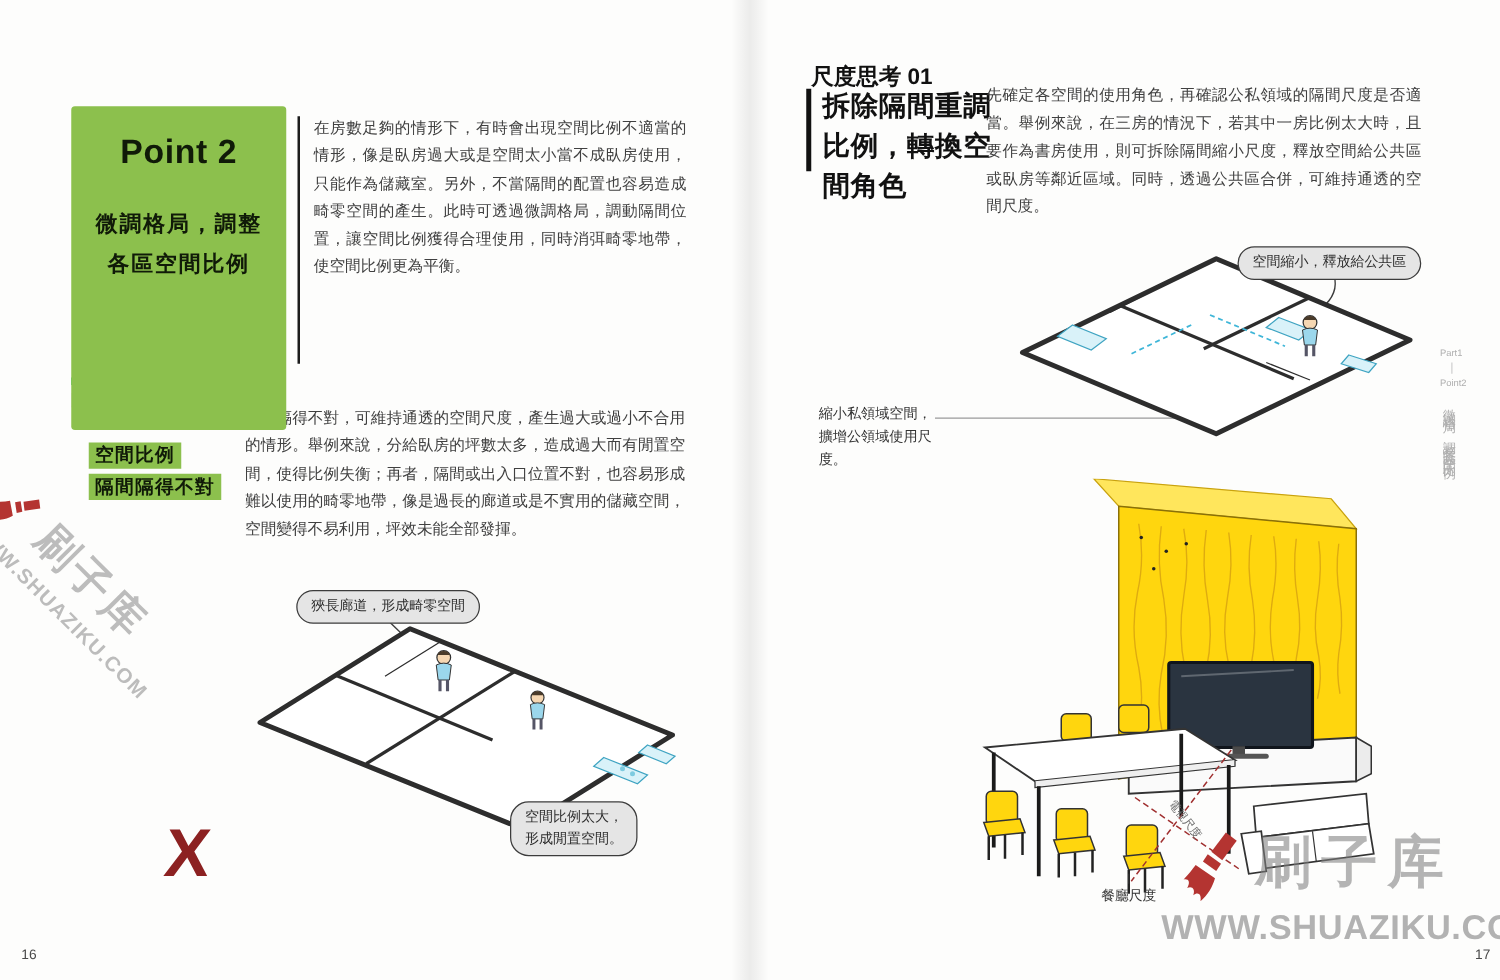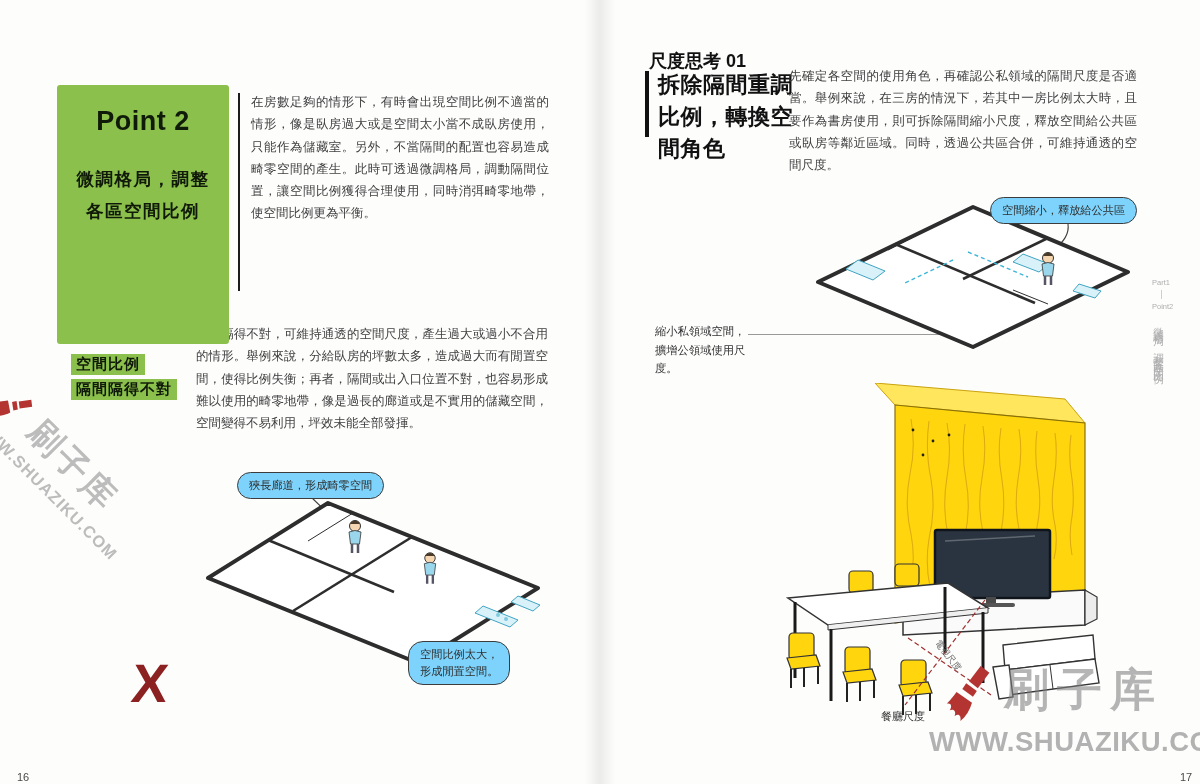--- a/index.html
+++ b/index.html
@@ -3,24 +3,24 @@
 <meta charset="utf-8">
 <style>
   * { margin:0; padding:0; box-sizing:border-box; }
   html,body { background:#e9e9e9; }
   body { font-family:"Liberation Sans","DejaVu Sans",sans-serif; }
   .spread { position:relative; width:1200px; height:784px; background:#fdfdfc; margin:0 auto; overflow:hidden; }
   .abs { position:absolute; }
 
   
   .body-text { font-size:12.5px; line-height:1.78; color:#404040; text-align:justify; }
-  .bubble { position:absolute; border:1.3px solid #3c3c3c; border-radius:15px; background:#7dd3fc;
+  .bubble { position:absolute; border:1.3px solid #3c3c3c; border-radius:15px; background:#e5e5e5;
             padding:4px 11px; font-size:11.2px; color:#2e2e2e; line-height:1.5; text-align:center;
             white-space:pre-line; z-index:3; }
-  .pagenum { position:absolute; font-size:11px; color:#4a4a4a;margin-top:13px; }
+  .pagenum { position:absolute; font-size:11px; color:#4a4a4a; }
 
   
   .point-box { left:57px; top:85px; width:172px; height:259px; background:#8cc04d; border-radius:3px;
                text-align:center; padding-top:21px; z-index:2; }
   .point-label { font-size:27px; font-weight:bold; color:#101a08; letter-spacing:.5px; }
   .point-title { margin-top:27px; font-size:17.5px; font-weight:bold; color:#101a08; line-height:1.8;
                  letter-spacing:1.5px; white-space:pre-line; }
   .v-rule { left:238px; top:93px; width:2px; height:198px; background:#1c1c1c; }
   .intro-left { left:251px; top:91px; width:298px; }
   .problem-head { left:57px; top:302px; }

